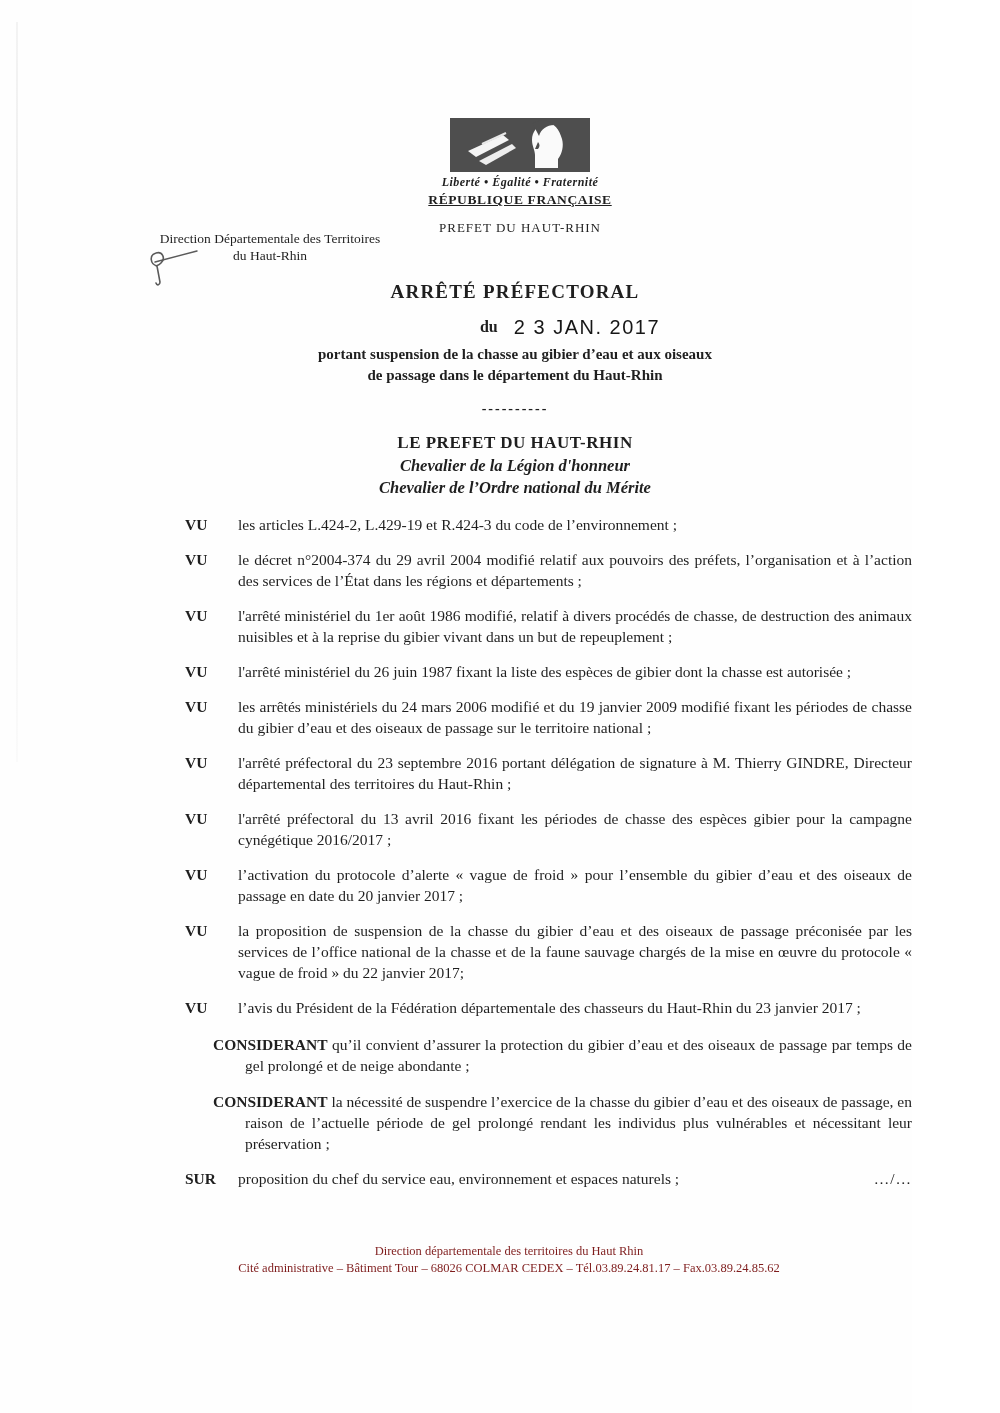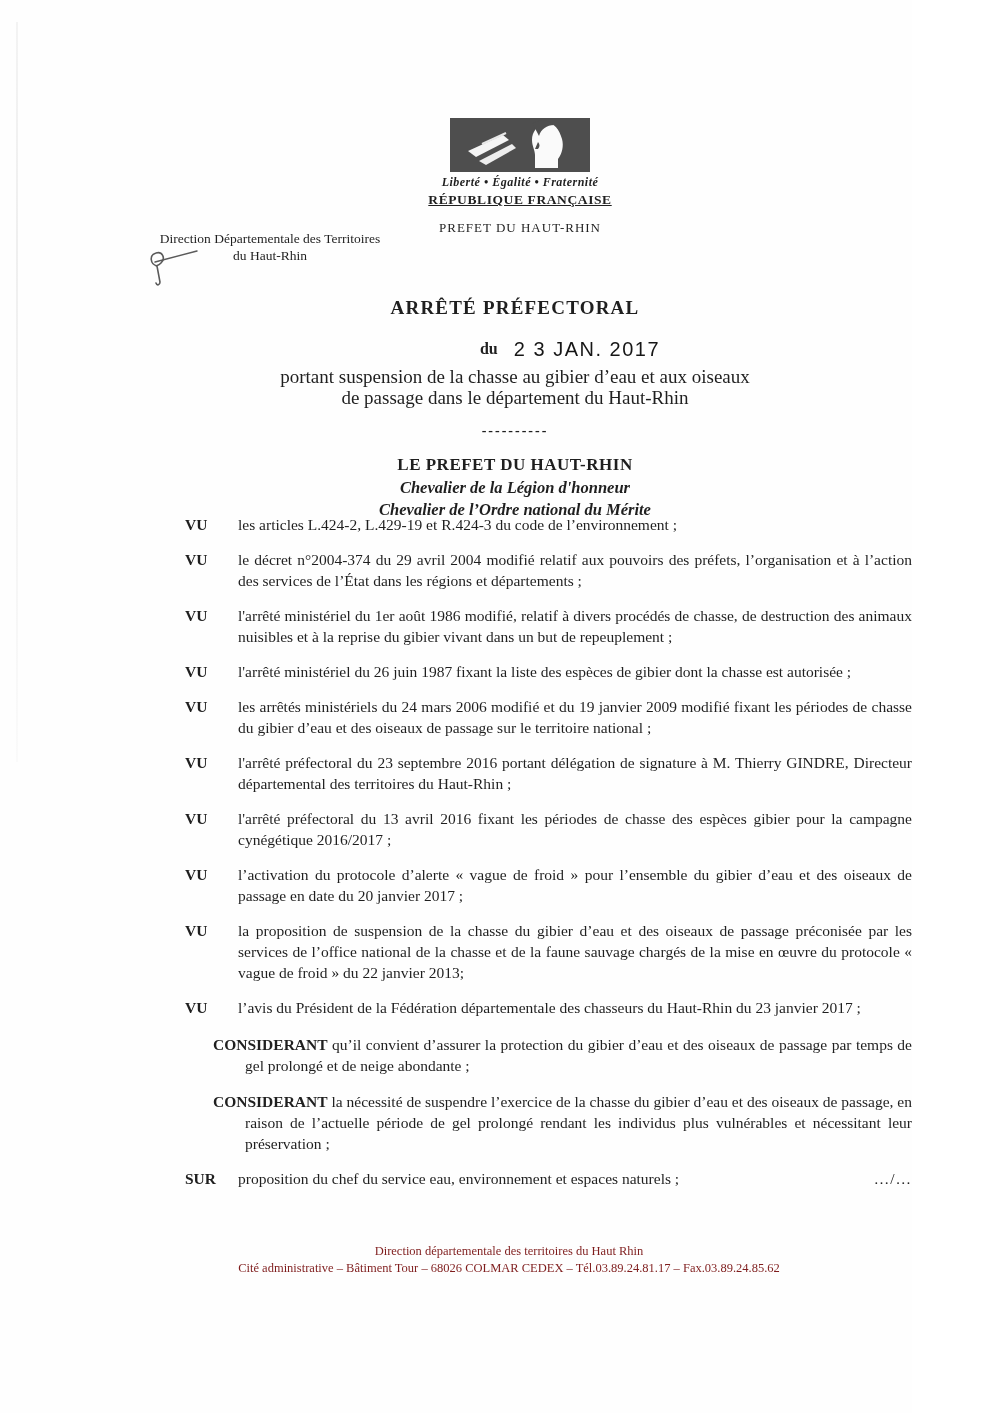--- a/index.html
+++ b/index.html
@@ -21,30 +21,30 @@
   .motto{font-size:12px;font-style:italic;font-weight:bold;margin-top:3px;letter-spacing:.5px;}
   .republic{font-size:13.5px;font-weight:bold;letter-spacing:.6px;margin-top:2px;text-decoration:underline;}
   .prefet-line{font-size:13px;letter-spacing:1px;margin-top:12px;}
   .direction-block{
     position:absolute;top:230px;left:148px;width:244px;
     text-align:center;font-size:13.5px;line-height:17px;
   }
   .paraph{position:absolute;top:246px;left:143px;}
   
   .center-col{position:absolute;top:280px;left:30px;width:970px;text-align:center;}
-  .doc-title{font-size:19px;font-weight:bold;letter-spacing:1.2px;line-height:24px;margin:16px;}
+  .doc-title{font-size:19px;font-weight:bold;letter-spacing:1.2px;line-height:24px;margin:0;}
   .date-row{margin-top:10px;height:26px;position:relative;left:55px;
     display:flex;align-items:center;justify-content:center;}
   .date-du{font-size:16px;font-weight:bold;}
   .date-stamp{
     font-family:"Liberation Sans", sans-serif;
     font-size:20px;letter-spacing:1.5px;margin-left:16px;color:#161616;
     transform:scaleY(1.05);
   }
-  .subtitle{font-size:19px;font-weight:normal;line-height:21px;margin-top:4px;}
+  .subtitle{font-size:15px;font-weight:bold;line-height:21px;margin-top:4px;}
   .separator{margin-top:16px;font-size:14px;font-weight:bold;letter-spacing:2px;line-height:14px;}
   .prefet-title{margin-top:16px;font-size:17px;font-weight:bold;letter-spacing:.5px;line-height:22px;}
   .chevalier{font-size:16.5px;font-weight:bold;font-style:italic;line-height:21px;margin-top:1px;}
   
   .main-col{
     position:absolute;top:514px;left:185px;width:727px;
     font-size:15.5px;line-height:21px;
   }
   .recital{display:flex;margin-bottom:14px;}
   .recital-label{width:53px;flex:0 0 53px;font-weight:bold;}
@@ -140,21 +140,21 @@
     <div class="recital">
       <div class="recital-label">VU</div>
       <div class="recital-text">l'arrêté préfectoral du 13 avril 2016 fixant les périodes de chasse des espèces gibier pour la campagne cynégétique 2016/2017 ;</div>
     </div>
     <div class="recital">
       <div class="recital-label">VU</div>
       <div class="recital-text">l’activation du protocole d’alerte « vague de froid » pour l’ensemble du gibier d’eau et des oiseaux de passage en date du 20 janvier 2017 ;</div>
     </div>
     <div class="recital">
       <div class="recital-label">VU</div>
-      <div class="recital-text">la proposition de suspension de la chasse du gibier d’eau et des oiseaux de passage préconisée par les services de l’office national de la chasse et de la faune sauvage chargés de la mise en œuvre du protocole « vague de froid » du 22 janvier 2013;</div>
+      <div class="recital-text">la proposition de suspension de la chasse du gibier d’eau et des oiseaux de passage préconisée par les services de l’office national de la chasse et de la faune sauvage chargés de la mise en œuvre du protocole « vague de froid » du 22 janvier 2017;</div>
     </div>
     <div class="recital">
       <div class="recital-label">VU</div>
       <div class="recital-text">l’avis du Président de la Fédération départementale des chasseurs du Haut-Rhin du 23 janvier 2017 ;</div>
     </div>
 
     <p class="considerant"><span class="considerant-label">CONSIDERANT</span> <span>qu’il convient d’assurer la protection du gibier d’eau et des oiseaux de passage par temps de gel prolongé et de neige abondante ;</span></p>
 
     <p class="considerant"><span class="considerant-label">CONSIDERANT</span> <span>la nécessité de suspendre l’exercice de la chasse du gibier d’eau et des oiseaux de passage, en raison de l’actuelle période de gel prolongé rendant les individus plus vulnérables et nécessitant leur préservation ;</span></p>
 

